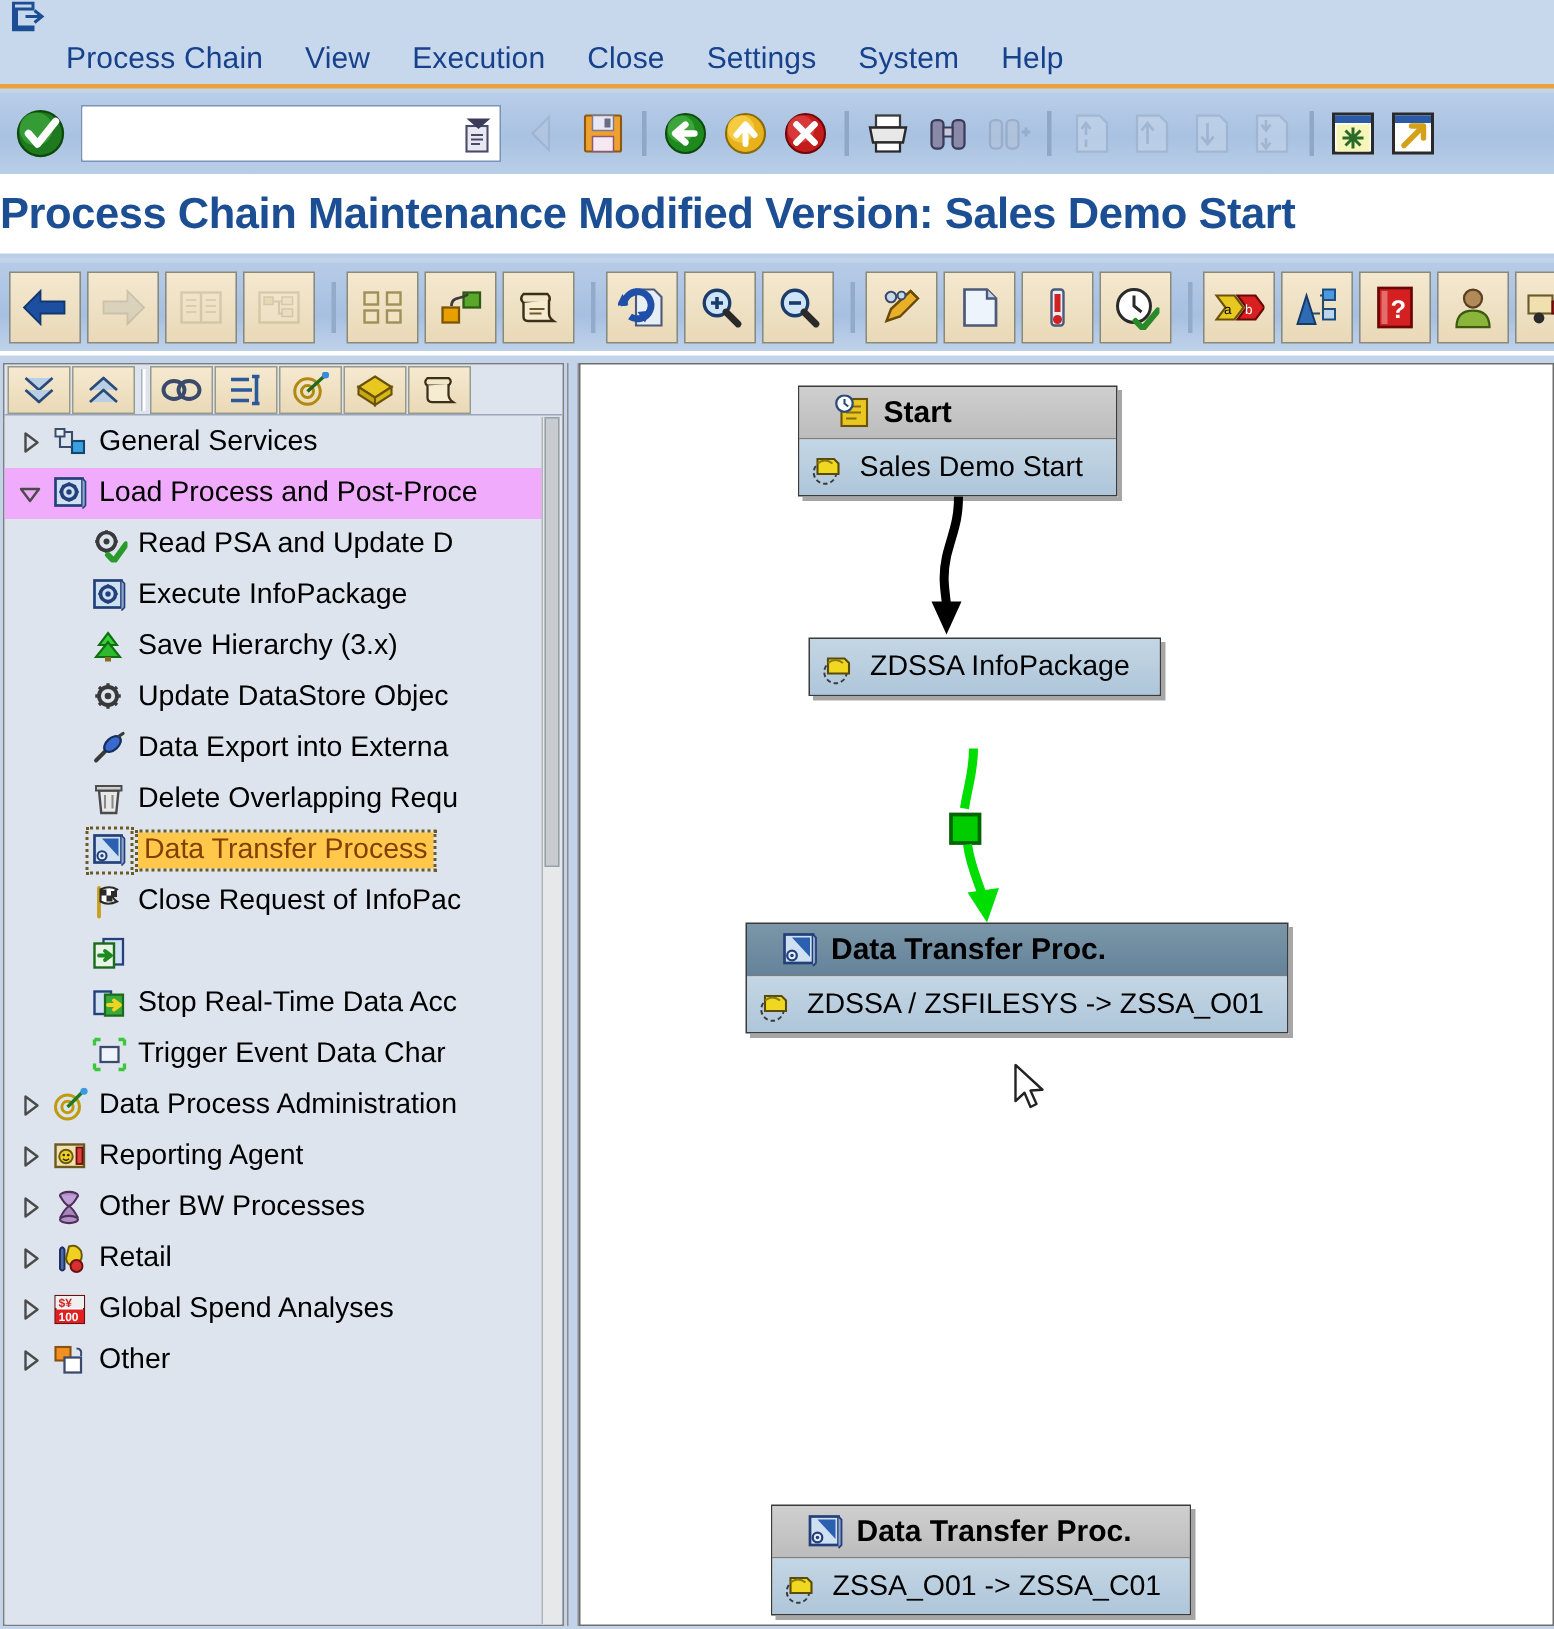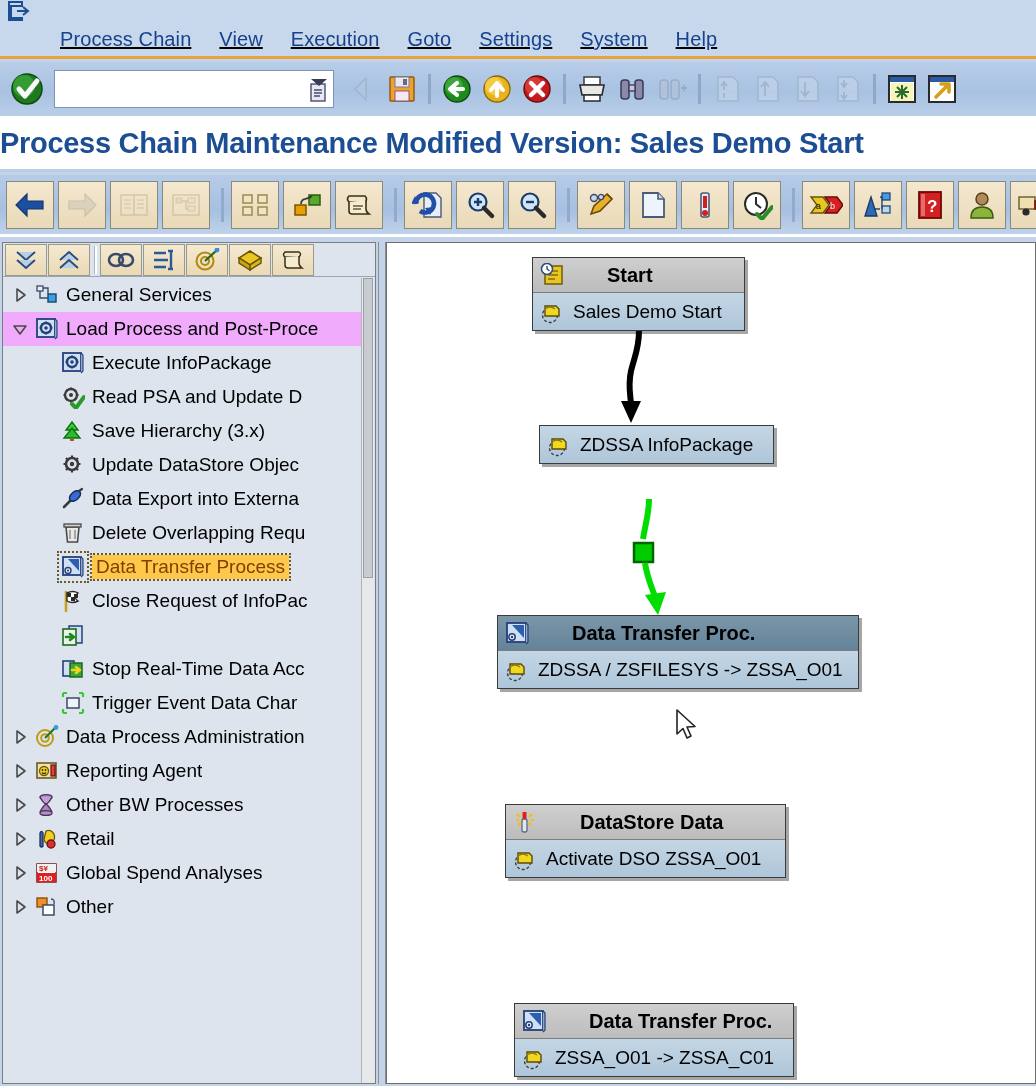--- a/index.html
+++ b/index.html
@@ -29,22 +29,21 @@
     width: 22px; height: 20px;
   }
 
   
   .menubar {
     position: absolute; left: 0; top: 23px;
     width: 1036px; height: 36px;
     background: #c8d8ec;
     border-bottom: 3px solid #e8a33d;
     display: flex; align-items: center;
-    padding-left: 46px;
-    text-decoration: underline;
+    padding-left: 30px;
   }
   .menuitem {
     font-size: 20px;
     color: #16418c;
     padding: 0 14px;
     white-space: nowrap;
     cursor: default;
     letter-spacing: 0.1px;
   }
 
@@ -242,23 +241,22 @@
   .pnode {
     position: absolute;
     border: 1px solid #3b3b3b;
     box-shadow: 3px 3px 0 rgba(0,0,0,0.35);
     cursor: default;
   }
   .pnode .hdr {
     height: 35px;
     background: linear-gradient(to bottom,#cfcfcf,#bcbcbc);
     display: flex; align-items: center;
-    padding-left: 6px;
+    padding-left: 22px;
     border-bottom: 1px solid #7d7d7d;
-    gap: 34px;
   }
   .pnode.selected .hdr {
     background: linear-gradient(to bottom,#7b96a8,#64839a);
   }
   .pnode .hdr .t {
     font-size: 20px; font-weight: bold; color: #000;
     margin-left: 8px; white-space: nowrap;
   }
   .pnode.selected .hdr .t { color: #000; }
   .pnode .bdy {
@@ -287,21 +285,21 @@
         <path d="M1 1 H14 V5 H3 V17 H14 V19 H1 Z" fill="none" stroke="#1c4e94" stroke-width="2"></path>
         <path d="M9 10 H19 M15 6 L20 10 L15 14" fill="none" stroke="#1c4e94" stroke-width="2"></path>
       </svg>
     </span>
   </div>
 
   <div class="menubar">
     <div class="menuitem"><span>Process Chain</span></div>
     <div class="menuitem"><span>View</span></div>
     <div class="menuitem"><span>Execution</span></div>
-    <div class="menuitem"><span>Goto</span></div>
+    <div class="menuitem"><span>Close</span></div>
     <div class="menuitem"><span>Settings</span></div>
     <div class="menuitem"><span>System</span></div>
     <div class="menuitem"><span>Help</span></div>
   </div>
 
   <div class="systoolbar">
 
     <div class="cmdok">
       <svg width="40" height="40" viewBox="0 0 40 40">
         <circle cx="19" cy="20" r="15" fill="#1f7a1f" stroke="#0c4a0c" stroke-width="1.5"></circle>
@@ -677,40 +675,40 @@
                 <circle cx="11" cy="11" r="1.8" fill="#24407a"></circle>
                 <path d="M11 4.5 v2 M11 15.5 v2 M4.5 11 h2 M15.5 11 h2 M6.5 6.5 l1.4 1.4 M14 14 l1.4 1.4 M15.5 6.5 l-1.4 1.4 M7.9 13.9 L6.5 15.3" stroke="#24407a" stroke-width="1.7"></path>
               </svg>
             </span>
             <span class="lbl">Load Process and Post-Proce</span>
           </div>
           <div class="trow child">
             <span class="exp"></span>
             <span class="ico">
               <svg width="24" height="24" viewBox="0 0 24 24">
+                <circle cx="10" cy="10" r="6" fill="none" stroke="#3a3a3a" stroke-width="2.4"></circle>
+                <circle cx="10" cy="10" r="2" fill="#3a3a3a"></circle>
+                <path d="M10 2.5 v2 M10 15.5 v2 M2.5 10 h2 M15.5 10 h2 M5 5 l1.5 1.5 M13.5 13.5 L15 15 M15 5 l-1.5 1.5 M6.5 13.5 L5 15" stroke="#3a3a3a" stroke-width="2"></path>
+                <path d="M11 19 L15 23 L23 12" fill="none" stroke="#2a9a2a" stroke-width="4" stroke-linecap="round" stroke-linejoin="round"></path>
+              </svg>
+            </span>
+            <span class="lbl">Read PSA and Update D</span>
+          </div>
+          <div class="trow child">
+            <span class="exp"></span>
+            <span class="ico">
+              <svg width="24" height="24" viewBox="0 0 24 24">
                 <rect x="2" y="2" width="18" height="18" fill="#cfe0f2" stroke="#24407a" stroke-width="1.8"></rect>
                 <path d="M20 2 l2 2 v16 l-2 2" fill="#8fa8c8" stroke="#24407a" stroke-width="1.1"></path>
                 <circle cx="11" cy="11" r="5" fill="none" stroke="#24407a" stroke-width="2.4"></circle>
                 <circle cx="11" cy="11" r="1.8" fill="#24407a"></circle>
                 <path d="M11 4.5 v2 M11 15.5 v2 M4.5 11 h2 M15.5 11 h2" stroke="#24407a" stroke-width="1.7"></path>
               </svg>
             </span>
             <span class="lbl">Execute InfoPackage</span>
-          </div>
-          <div class="trow child">
-            <span class="exp"></span>
-            <span class="ico">
-              <svg width="24" height="24" viewBox="0 0 24 24">
-                <circle cx="10" cy="10" r="6" fill="none" stroke="#3a3a3a" stroke-width="2.4"></circle>
-                <circle cx="10" cy="10" r="2" fill="#3a3a3a"></circle>
-                <path d="M10 2.5 v2 M10 15.5 v2 M2.5 10 h2 M15.5 10 h2 M5 5 l1.5 1.5 M13.5 13.5 L15 15 M15 5 l-1.5 1.5 M6.5 13.5 L5 15" stroke="#3a3a3a" stroke-width="2"></path>
-                <path d="M11 19 L15 23 L23 12" fill="none" stroke="#2a9a2a" stroke-width="4" stroke-linecap="round" stroke-linejoin="round"></path>
-              </svg>
-            </span>
-            <span class="lbl">Read PSA and Update D</span>
           </div>
           <div class="trow child">
             <span class="exp"></span>
             <span class="ico">
               <svg width="24" height="24" viewBox="0 0 24 24">
                 <path d="M11 3 L17 11 H5 Z" fill="#3ad03a" stroke="#107010" stroke-width="1.4"></path>
                 <path d="M11 9 L19 19 H3 Z" fill="#2dbb2d" stroke="#107010" stroke-width="1.4"></path>
                 <rect x="9" y="19" width="4" height="3" fill="#8a6a28"></rect>
               </svg>
             </span>
@@ -982,42 +980,20 @@
             <svg width="24" height="24" viewBox="0 0 24 24">
               <circle cx="10" cy="15" r="7.5" fill="none" stroke="#3a3a3a" stroke-width="1.3" stroke-dasharray="3 2"></circle>
               <path d="M5 6 h11 l3 3 v7 h-14 z" fill="#f0d820" stroke="#5a4a08" stroke-width="1.4"></path>
               <path d="M5 9 q5 -4 10 0" fill="none" stroke="#8a7a18" stroke-width="1.3"></path>
             </svg>
           </span>
           <span class="t">ZDSSA / ZSFILESYS -&gt; ZSSA_O01</span>
         </div>
       </div>
 
-      <div class="pnode" id="node-datastore" style="left:118px; top:561px; width:281px;">
-        <div class="hdr">
-          <span class="ico">
-            <svg width="24" height="24" viewBox="0 0 24 24">
-              <rect x="9" y="9" width="5" height="13" rx="2" fill="#dfe8f2" stroke="#5a6a80" stroke-width="1.3"></rect>
-              <rect x="9.5" y="2" width="4" height="7" fill="#e02020"></rect>
-              <path d="M11.5 1 V-1 M4 4 L7 7 M19 4 L16 7 M3 10 h3 M18 10 h3 M5 15 L8 13 M18 15 L15 13" stroke="#f0c010" stroke-width="2.2"></path>
-            </svg>
-          </span>
-          <span class="t">DataStore Data</span>
-        </div>
-        <div class="bdy">
-          <span class="ico">
-            <svg width="24" height="24" viewBox="0 0 24 24">
-              <circle cx="10" cy="15" r="7.5" fill="none" stroke="#3a3a3a" stroke-width="1.3" stroke-dasharray="3 2"></circle>
-              <path d="M5 6 h11 l3 3 v7 h-14 z" fill="#f0d820" stroke="#5a4a08" stroke-width="1.4"></path>
-              <path d="M5 9 q5 -4 10 0" fill="none" stroke="#8a7a18" stroke-width="1.3"></path>
-            </svg>
-          </span>
-          <span class="t">Activate DSO ZSSA_O01</span>
-        </div>
-      </div>
 
       <div class="pnode" id="node-dtp-2" style="left:127px; top:760px; width:280px;">
         <div class="hdr">
           <span class="ico">
             <svg width="24" height="24" viewBox="0 0 24 24">
               <rect x="2" y="2" width="19" height="19" fill="#cfe0f2" stroke="#24407a" stroke-width="1.8"></rect>
               <path d="M21 2 l2 2 v17 l-2 2" fill="#8fa8c8" stroke="#24407a" stroke-width="1.2"></path>
               <path d="M19 4 V17 L7 4 Z" fill="#2b5fb0"></path>
               <circle cx="7" cy="16" r="3.2" fill="#e8eef8" stroke="#24407a" stroke-width="1.5"></circle>
               <circle cx="7" cy="16" r="1.2" fill="#24407a"></circle>

